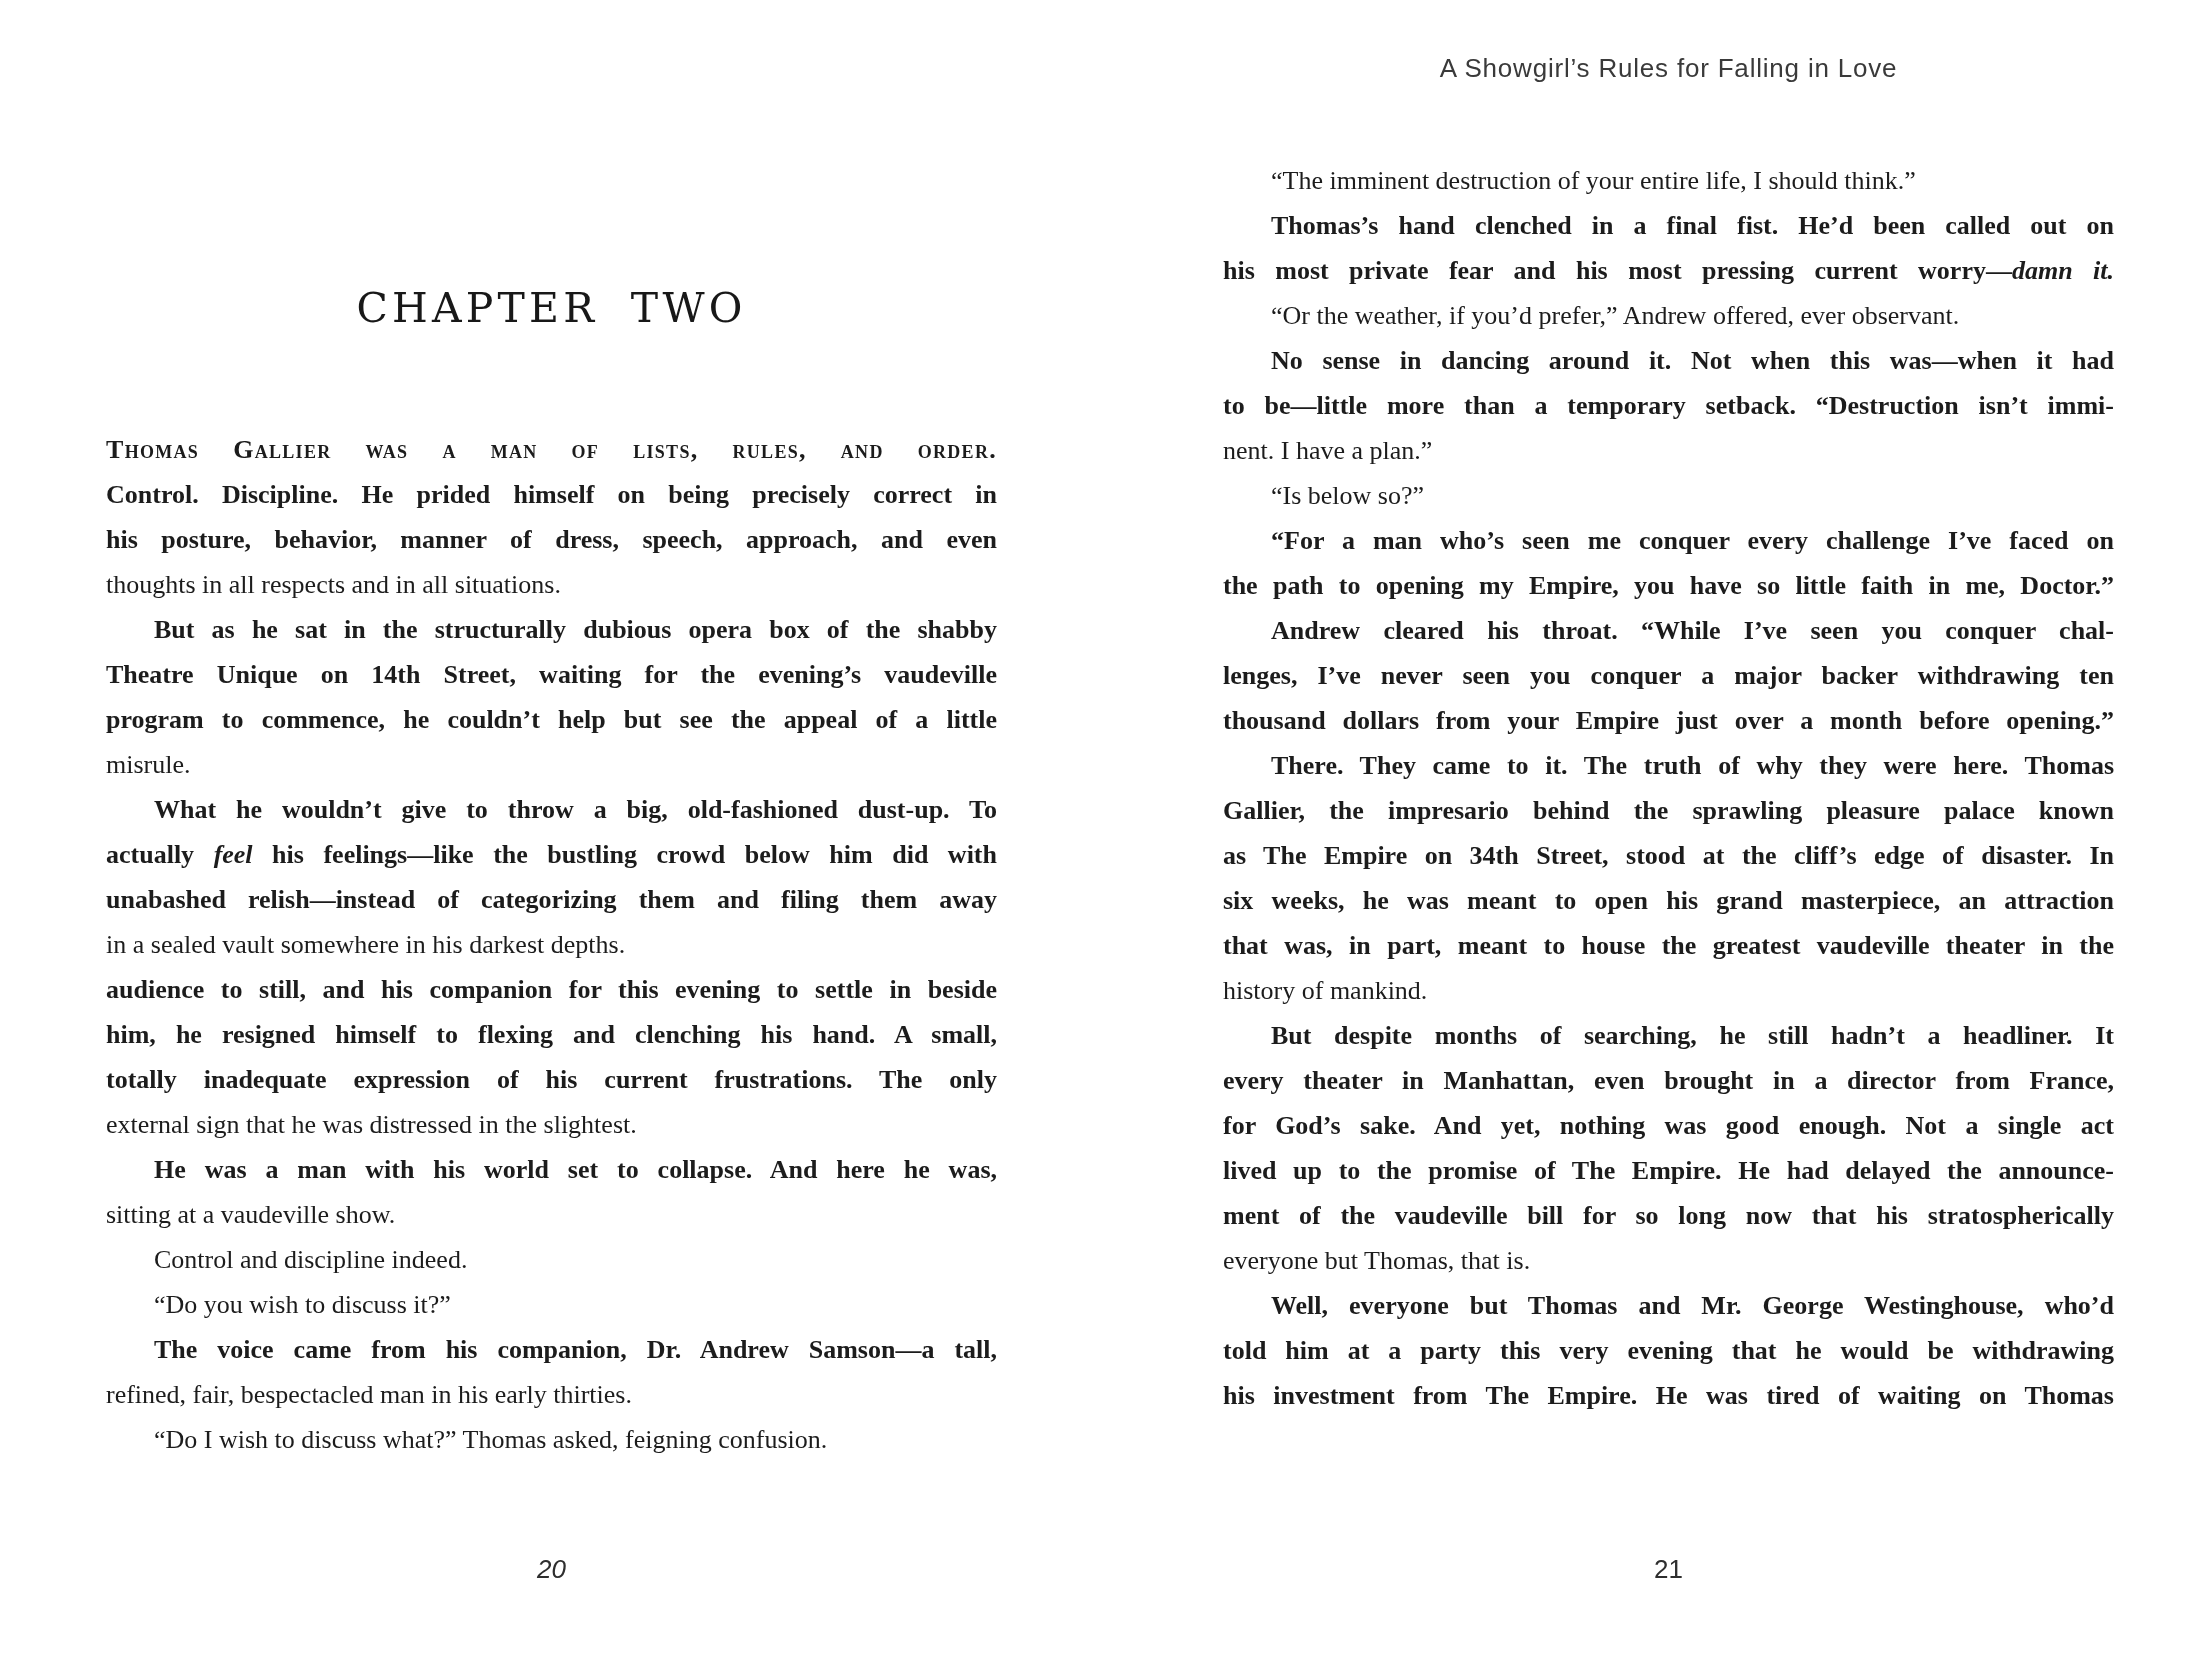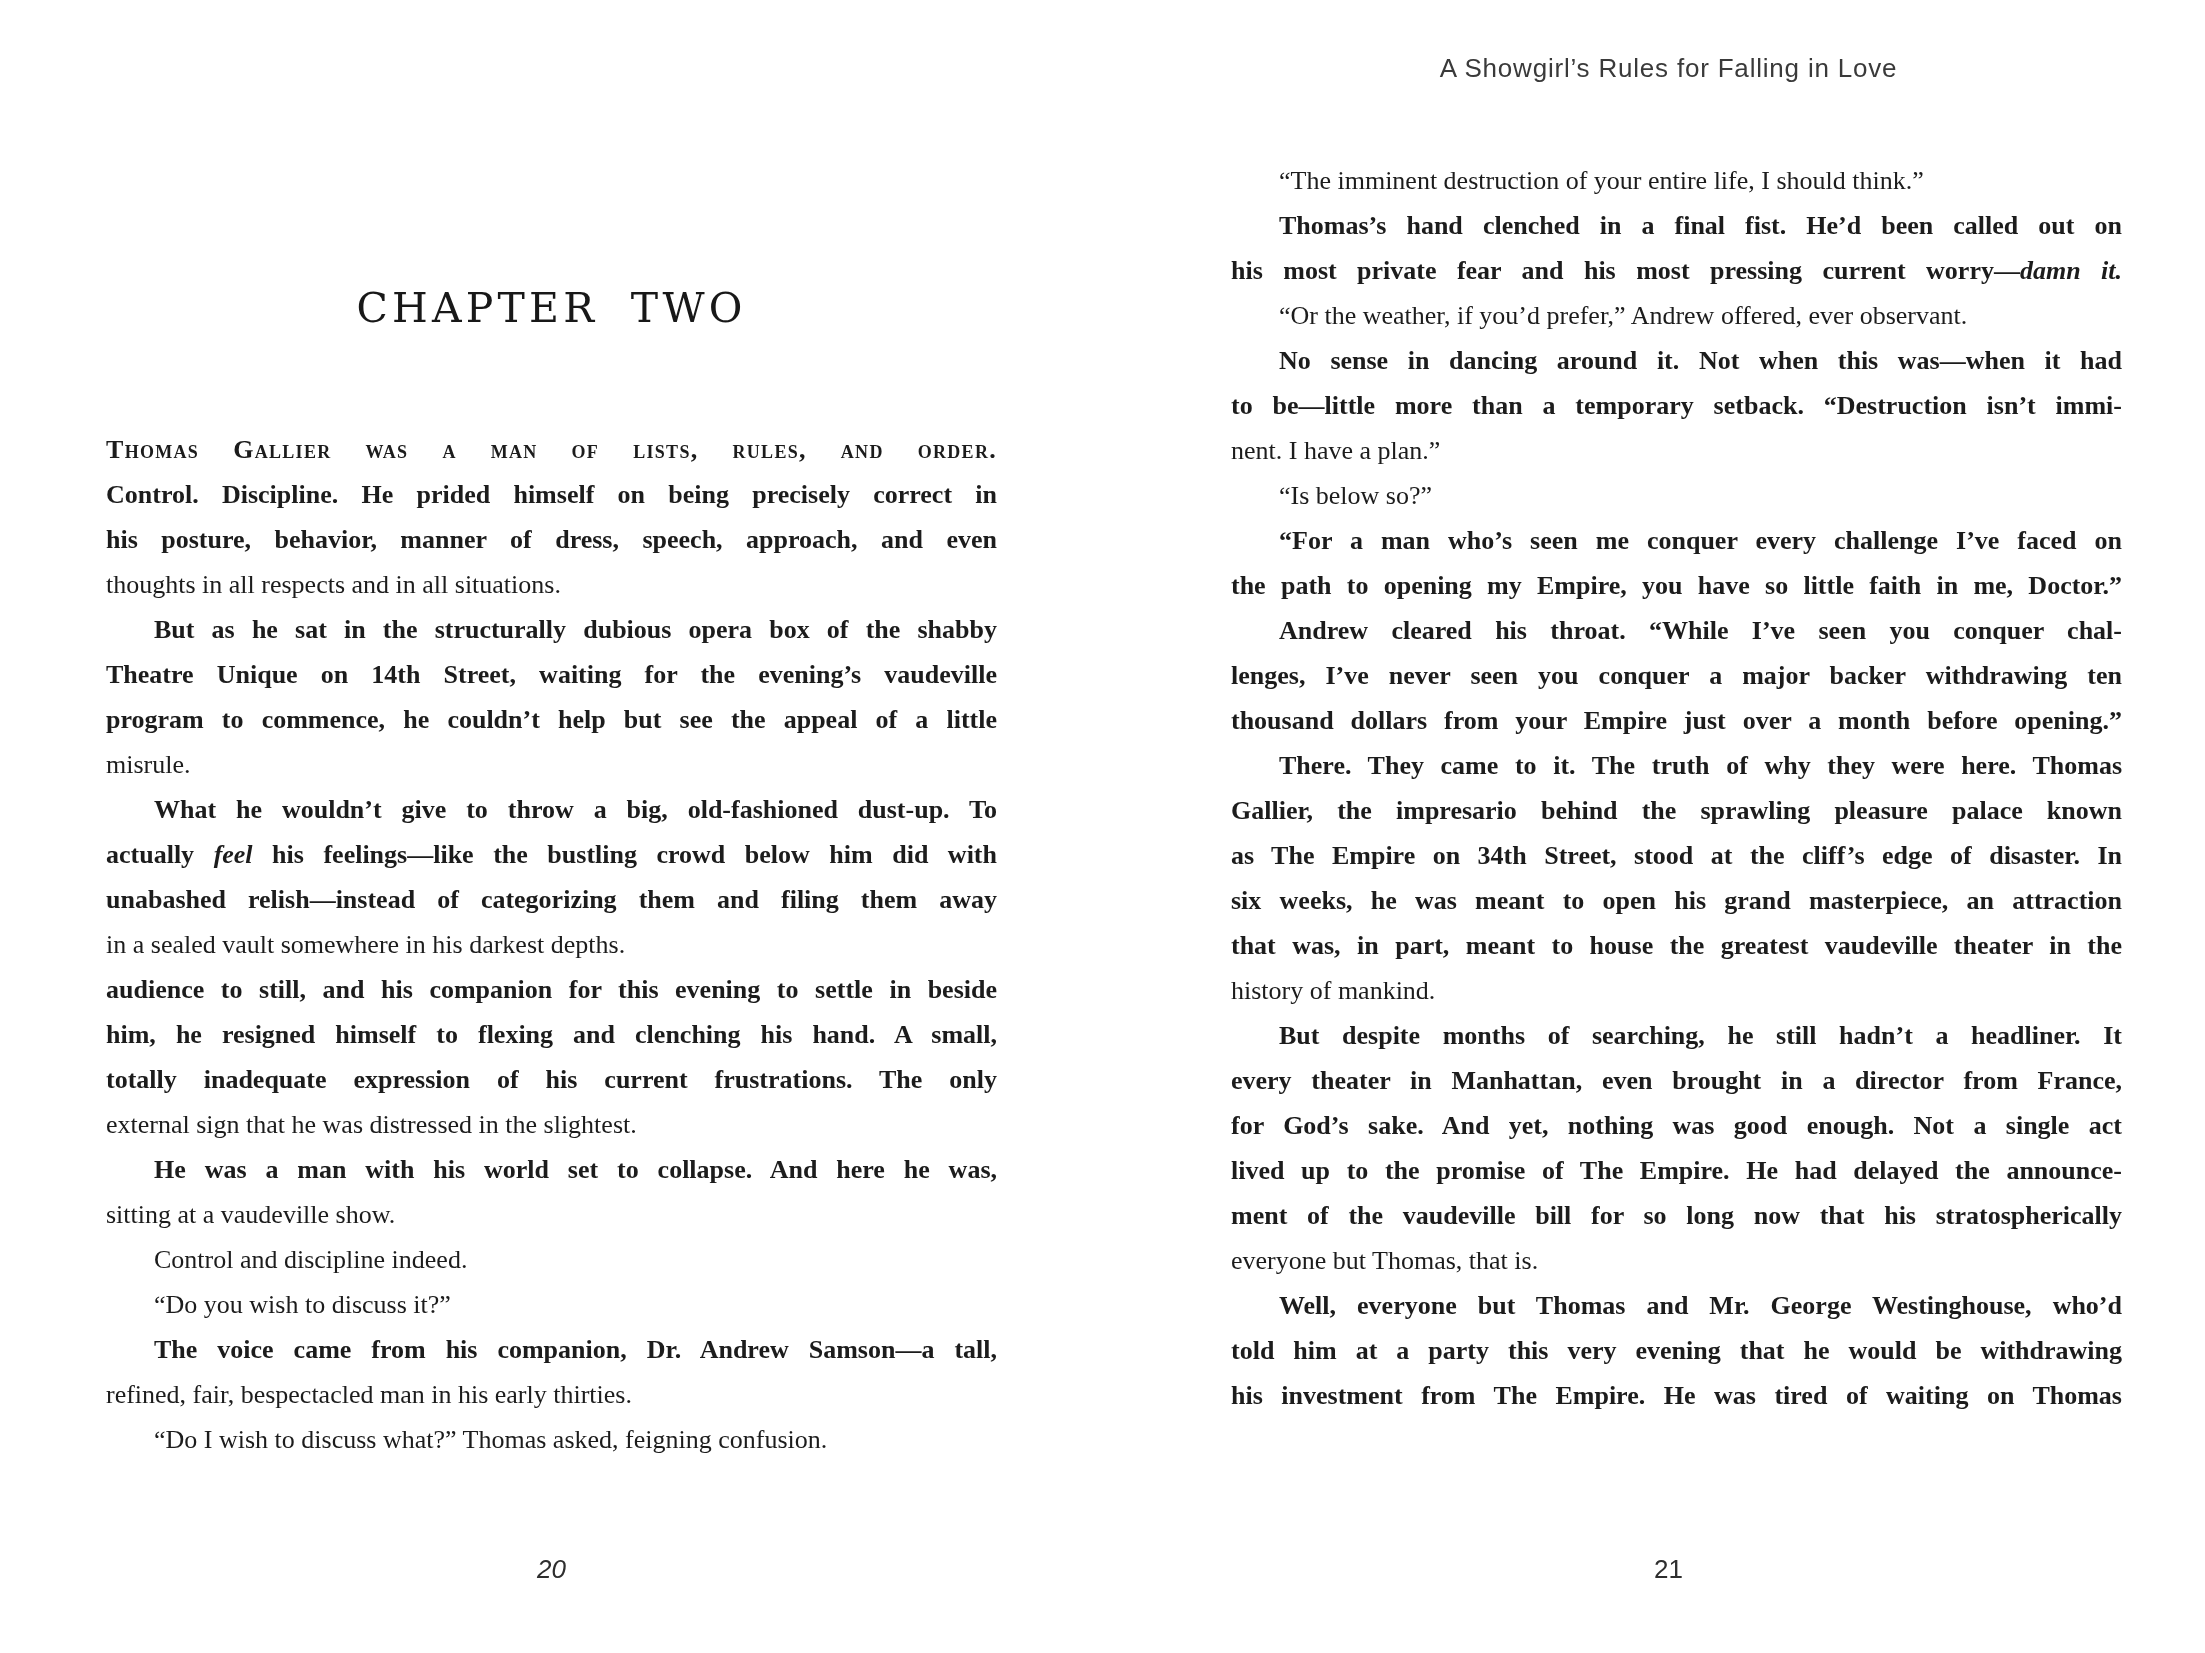--- a/index.html
+++ b/index.html
@@ -31,21 +31,21 @@
     font-size: 26px;
     letter-spacing: 0.8px;
     color: #3a3a3a;
     margin-top: 12px;
   }
   .page-body {
     position: absolute;
     width: 891px;
   }
   #left-body  { left: 106px;  top: 427px; }
-  #right-body { left: 1223px; top: 158px; margin-left: 8px; }
+  #right-body { left: 1223px; top: 158px; }
   .line {
     font-family: "Liberation Serif", serif;
     font-size: 26px;
     line-height: 45px;
     height: 45px;
     overflow: hidden;
     color: #1c1c1c;
     text-align: justify;
   }
   .line.just { text-align-last: justify; font-weight: bold; }

